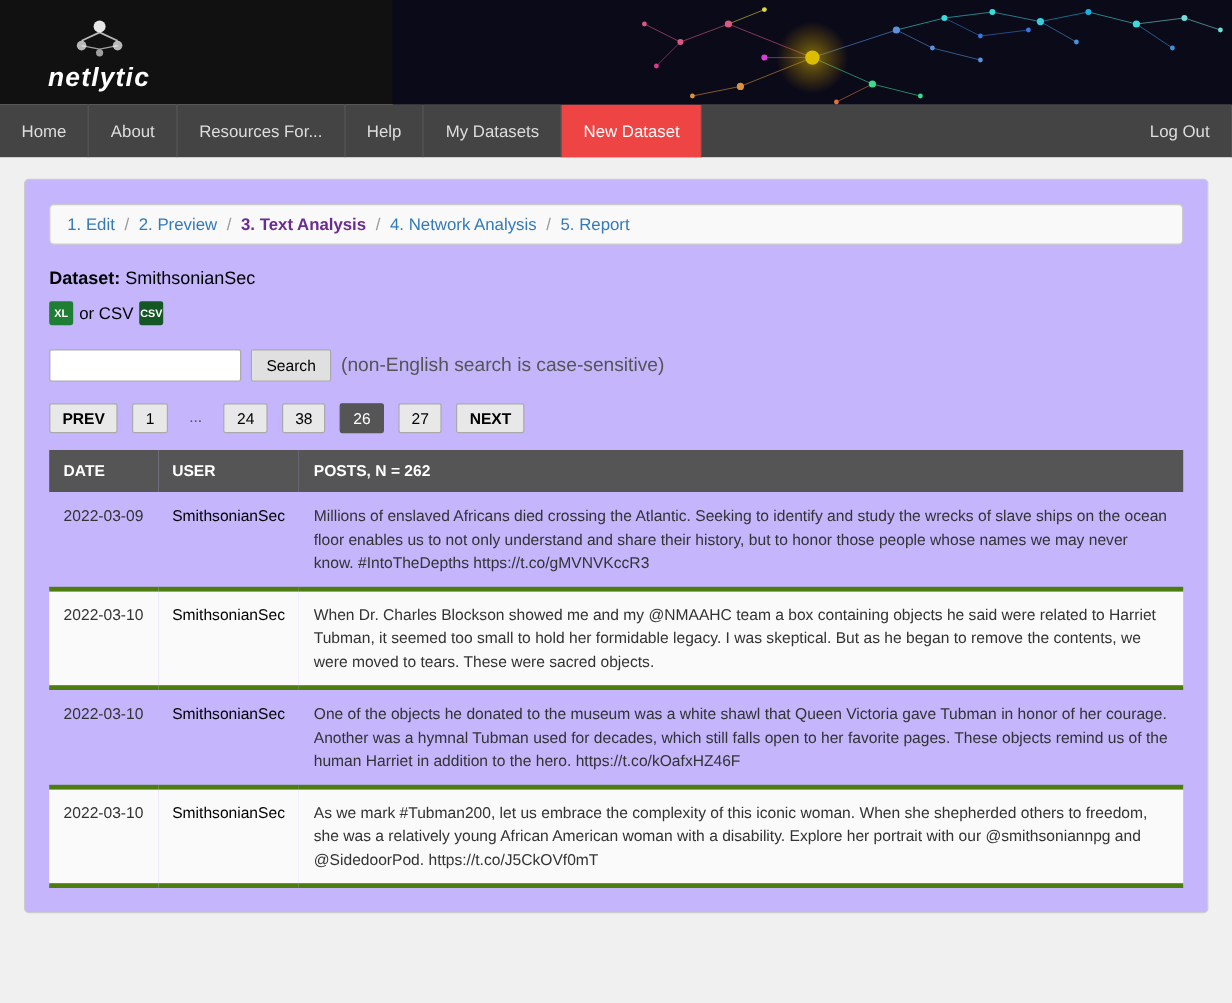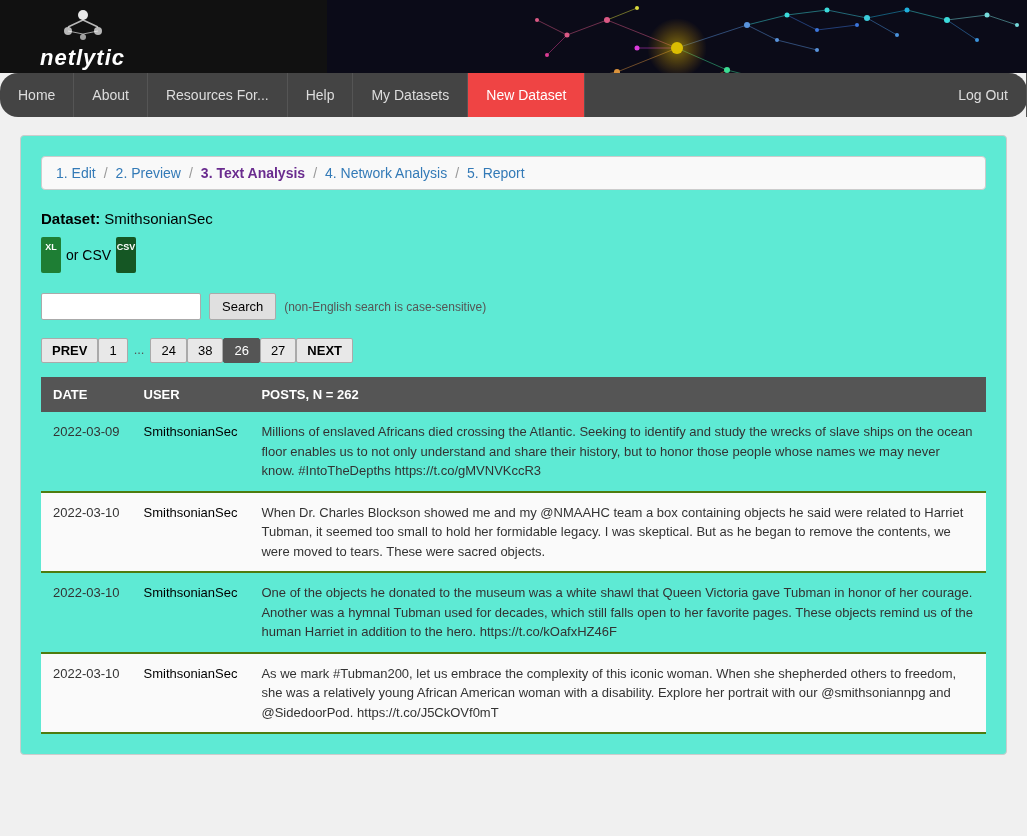--- a/index.html
+++ b/index.html
@@ -1,21 +1,21 @@
 <!DOCTYPE html>
 <html><head>
   <meta charset="utf-8">
   <style>
     * { margin: 0; padding: 0; box-sizing: border-box; }
     body { font-family: Arial, sans-serif; font-size: 14px; background: #f0f0f0; }
 
     
     .banner {
       width: 100%;
-      height: 73px;
+      height: 87px;
       background: #111;
       position: relative;
       overflow: hidden;
       display: flex;
       align-items: center;
     }
     .banner-logo {
       display: flex;
       flex-direction: column;
       align-items: center;
@@ -34,21 +34,20 @@
       letter-spacing: 1px;
       margin-top: 2px;
     }
 
     
     nav {
       background: #444;
       display: flex;
       align-items: stretch;
       height: 44px;
-      border-radius: 18px;
     }
     nav a {
       color: #ddd;
       text-decoration: none;
       padding: 0 18px;
       display: flex;
       align-items: center;
       font-size: 14px;
       border-right: 1px solid #555;
       cursor: pointer;
@@ -59,21 +58,21 @@
     }
     .nav-spacer { flex: 1; }
     .nav-right {
       margin-left: auto;
       text-align: right;
     }
 
     
     .content {
       margin: 18px 20px;
-      background: #5eead4;
+      background: #c4b5fd;
       border: 1px solid #ccc;
       border-radius: 4px;
       padding: 20px;
     }
 
     
     .breadcrumb {
       display: flex;
       align-items: center;
       gap: 4px;
@@ -107,21 +106,21 @@
     .download-line {
       font-size: 14px;
       margin-bottom: 20px;
       display: flex;
       align-items: center;
       gap: 5px;
     }
     .file-icon {
       display: inline-block;
       width: 20px;
-      height: 36px;
+      height: 20px;
       background: #1e7e34;
       color: #fff;
       font-size: 9px;
       font-weight: bold;
       text-align: center;
       line-height: 20px;
       border-radius: 2px;
     }
     .file-icon-csv {
       background: #155724;
@@ -144,27 +143,27 @@
     .search-bar button {
       background: #e0e0e0;
       border: 1px solid #aaa;
       padding: 5px 12px;
       font-size: 13px;
       cursor: pointer;
       border-radius: 2px;
     }
     .search-note {
       color: #555;
-      font-size: 12px;
+      font-size: 16px;
     }
 
     
     .pagination {
       display: flex;
-      gap: 0;
+      gap: 12px;
       margin-bottom: 14px;
     }
     .pagination .page-btn {
       border: 1px solid #aaa;
       padding: 4px 10px;
       background: #e8e8e8;
       cursor: pointer;
       font-size: 13px;
       border-radius: 2px;
     }
@@ -192,21 +191,21 @@
       background: #555;
       color: #fff;
     }
     table thead th {
       padding: 10px 12px;
       text-align: left;
       font-weight: bold;
       font-size: 13px;
     }
     table tbody tr {
-      border-bottom: 2px solid #4d7c0f;
+      border-bottom: 4px solid #4d7c0f;
     }
     table tbody tr:nth-child(even) { background: #fafafa; }
     table tbody td {
       padding: 10px 12px;
       vertical-align: top;
       line-height: 1.5;
     }
     table tbody td:first-child {
       white-space: nowrap;
       color: #333;

